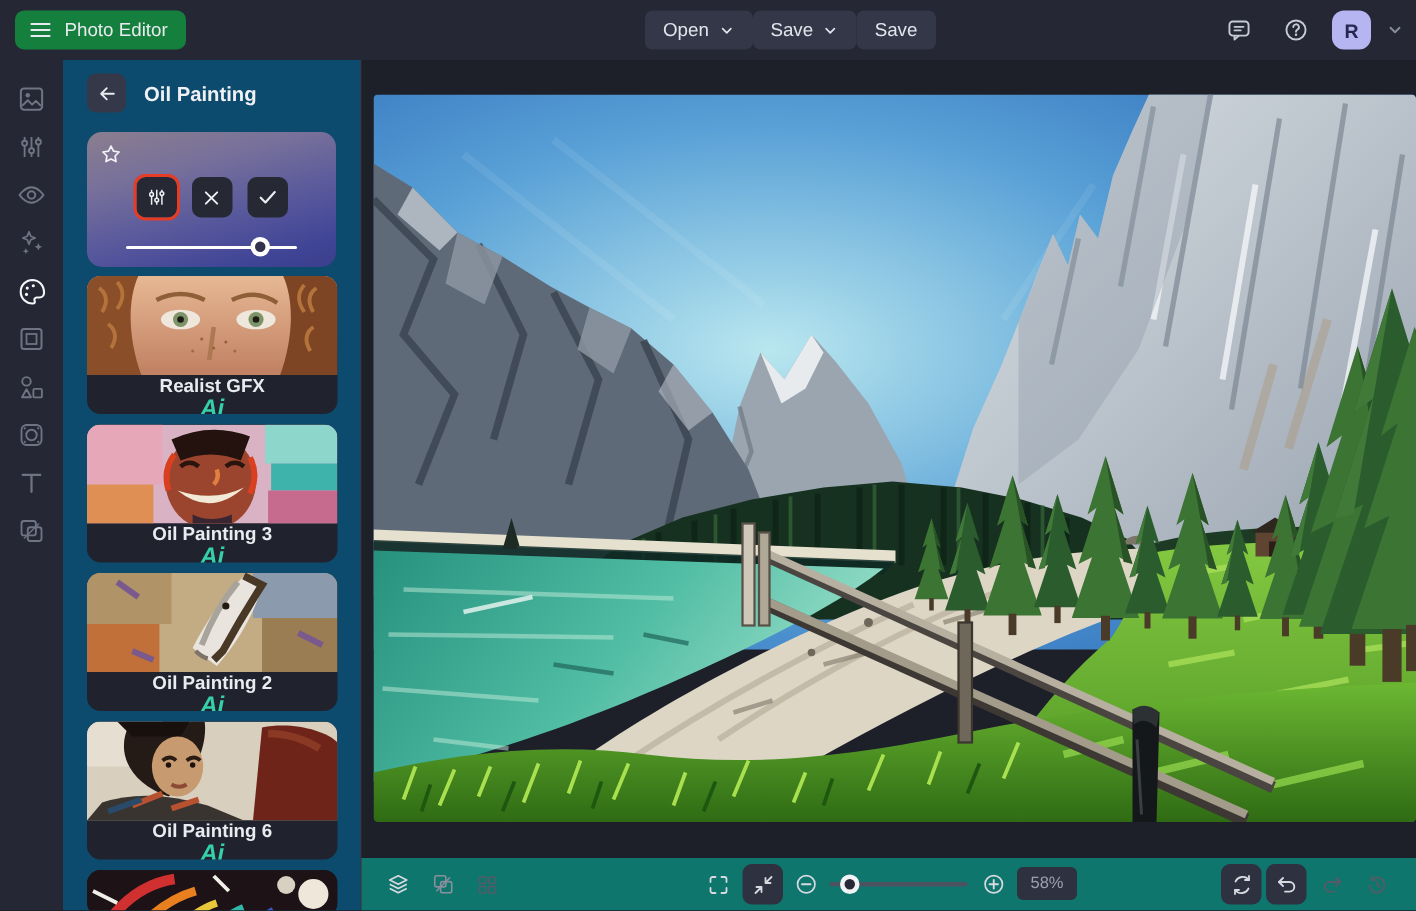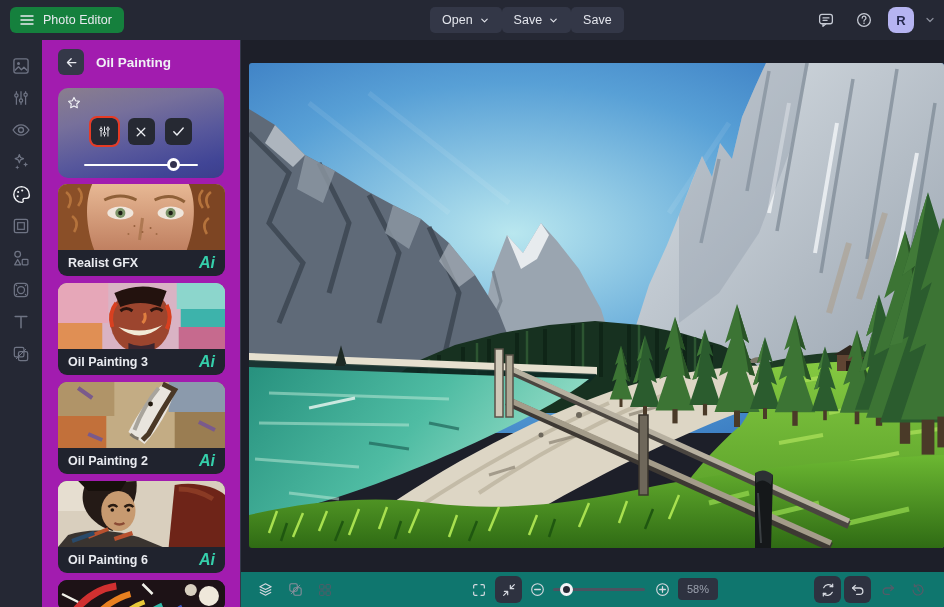--- a/index.html
+++ b/index.html
@@ -31,21 +31,21 @@
   .iconbar { position:absolute; left:0; top:40px; width:42px; height:567px;
     background:#252834; display:flex; flex-direction:column; align-items:center;
     padding-top:10px; z-index:4; }
   .rail-btn { width:42px; height:32px; background:transparent; border:none;
     color:#6f7484; display:flex; align-items:center; justify-content:center;
     cursor:pointer; }
   .rail-btn.active { color:#f4f5f8; }
 
   
   .panel { position:absolute; left:42px; top:40px; width:199px; height:567px;
-    background:#a21caf; border-right:1px solid #343848; overflow:hidden; }
+    background:#0c4a6e; border-right:1px solid #343848; overflow:hidden; }
   .panel-header { display:flex; align-items:center; gap:12px; padding:9px 16px 8px; }
   .back-btn { width:26px; height:26px; border:none; border-radius:6px;
     background:#343848; color:#e8eaf0; display:flex; align-items:center;
     justify-content:center; cursor:pointer; }
   .panel-title { color:#f0f1f5; font-size:13.5px; font-weight:bold; }
 
   .active-card { margin:5px 16px 6px; height:90px; border-radius:10px; position:relative;
     background:linear-gradient(165deg,#8a7e8e 0%,#77709b 30%,#58589c 60%,#414596 85%,#3b3e8c 100%); }
   .fav-btn { position:absolute; left:8px; top:7px; background:none; border:none;
     color:#f2f3f7; cursor:pointer; }
@@ -60,21 +60,21 @@
   .card-slider .track { position:absolute; left:0; right:0; top:5.5px; height:2.5px;
     background:#fdfdfe; border-radius:2px; }
   .card-slider .knob { position:absolute; top:0; width:13px; height:13px;
     border-radius:50%; background:#33324e; border:3.5px solid #ffffff; }
 
   .effect-list { padding:0 16px; }
   .effect-card { width:167px; border-radius:9px; overflow:hidden;
     background:#20232e; margin-bottom:7px; cursor:pointer; }
   .effect-thumb { width:167px; height:66px; display:block; }
   .effect-label-bar { height:26px; display:flex; align-items:center;
-    justify-content:space-between; padding:0 10px; }
+    justify-content:space-between; padding:0 10px;flex-direction:column; }
   .effect-name { color:#e9ebf0; font-size:12.5px; font-weight:bold; }
   .ai-badge { color:#35cfab; font-size:16px; font-weight:bold; font-style:italic; }
   .effect-card.partial { height:31px; margin-bottom:0; }
 
   
   .workspace { position:absolute; left:241px; top:40px; width:703px; height:532px;
     background:#1d1f29; }
   .canvas-image { position:absolute; left:8px; top:23px; width:695px; height:485px;
     border-radius:3px; display:block; }
 

